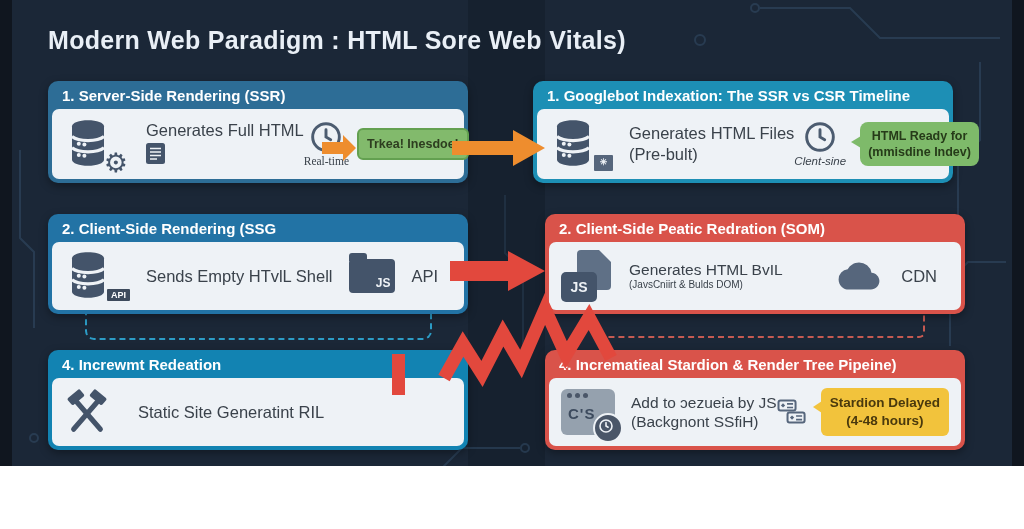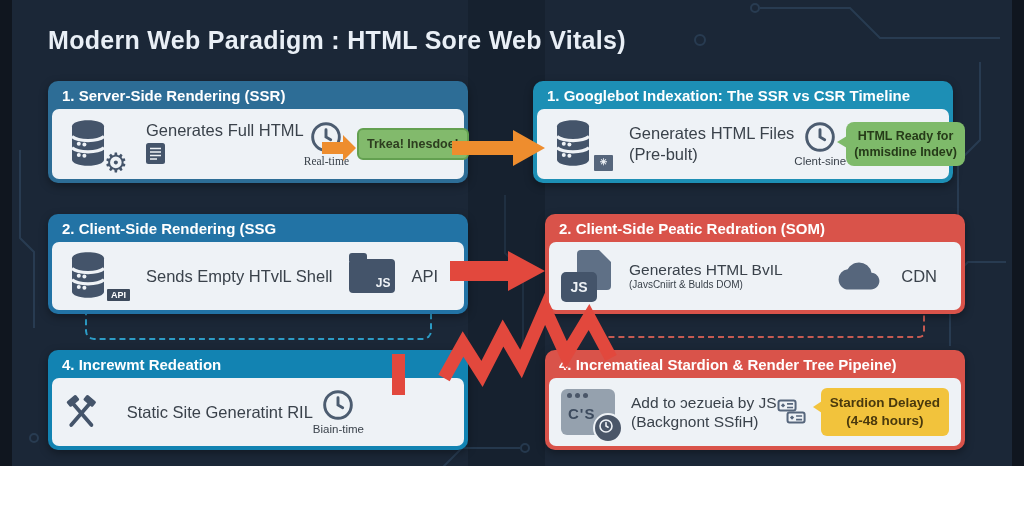--- a/index.html
+++ b/index.html
@@ -188,21 +188,21 @@
             <circle cx="10.2" cy="13.8" r="1" fill="#eef2f6"></circle>
             <circle cx="7.4" cy="19" r="1" fill="#eef2f6"></circle>
             <circle cx="10.2" cy="19.4" r="1" fill="#eef2f6"></circle>
           </svg>
         <span class="mini-tag">✳</span>
       </div>
       <div style="margin-left:24px;">
         <div class="main-text">Generates HTML Files</div>
         <div class="main-text">(Pre-bult)</div>
       </div>
-      <div class="clock-col" style="margin-left:auto;">
+      <div class="clock-col" style="margin-left:auto;margin-right:14px;font-style:italic;">
         <svg class="clock-svg" viewBox="0 0 24 24">
             <circle cx="12" cy="12" r="10" fill="none" stroke="currentColor" stroke-width="2.2"></circle>
             <path d="M12 6.5V12l3.5 2" fill="none" stroke="currentColor" stroke-width="2.2" stroke-linecap="round"></path>
           </svg>
         <div class="small-label">Clent-sine</div>
       </div>
       <div class="green-bubble">
         <div>HTML Ready for</div>
         <div>(mmisdine Indev)</div>
       </div>
@@ -256,27 +256,20 @@
         <g stroke="currentColor" stroke-width="2.6" stroke-linecap="round" fill="none">
             <path d="M5 21 18 6"></path>
             <path d="M19 21 6 6"></path>
           </g>
         <g fill="currentColor">
             <rect x="13.6" y="2" width="8.4" height="4.6" rx="1" transform="rotate(40 17.8 4.3)"></rect>
             <rect x="2" y="2" width="8.4" height="4.6" rx="1" transform="rotate(-40 6.2 4.3)"></rect>
           </g>
       </svg>
       <div class="main-text" style="margin-left:28px;">Static Site Generatint RIL</div>
-      <div class="clock-col" style="margin-left:auto;margin-right:88px;">
-        <svg class="clock-svg" viewBox="0 0 24 24">
-            <circle cx="12" cy="12" r="10" fill="none" stroke="currentColor" stroke-width="2.2"></circle>
-            <path d="M12 6.5V12l3.5 2" fill="none" stroke="currentColor" stroke-width="2.2" stroke-linecap="round"></path>
-          </svg>
-        <div class="small-label">Biain-time</div>
-      </div>
     </div>
   </div>
 
   <div class="card" id="card-pipeline">
     <div class="card-header">4. Incrematieal Stardion &amp; Render Tree Pipeine)</div>
     <div class="card-body">
       <div class="cswin">
         <div class="dots"></div>
         <div class="cs-text">C'S</div>
         <div class="mini-clock">

